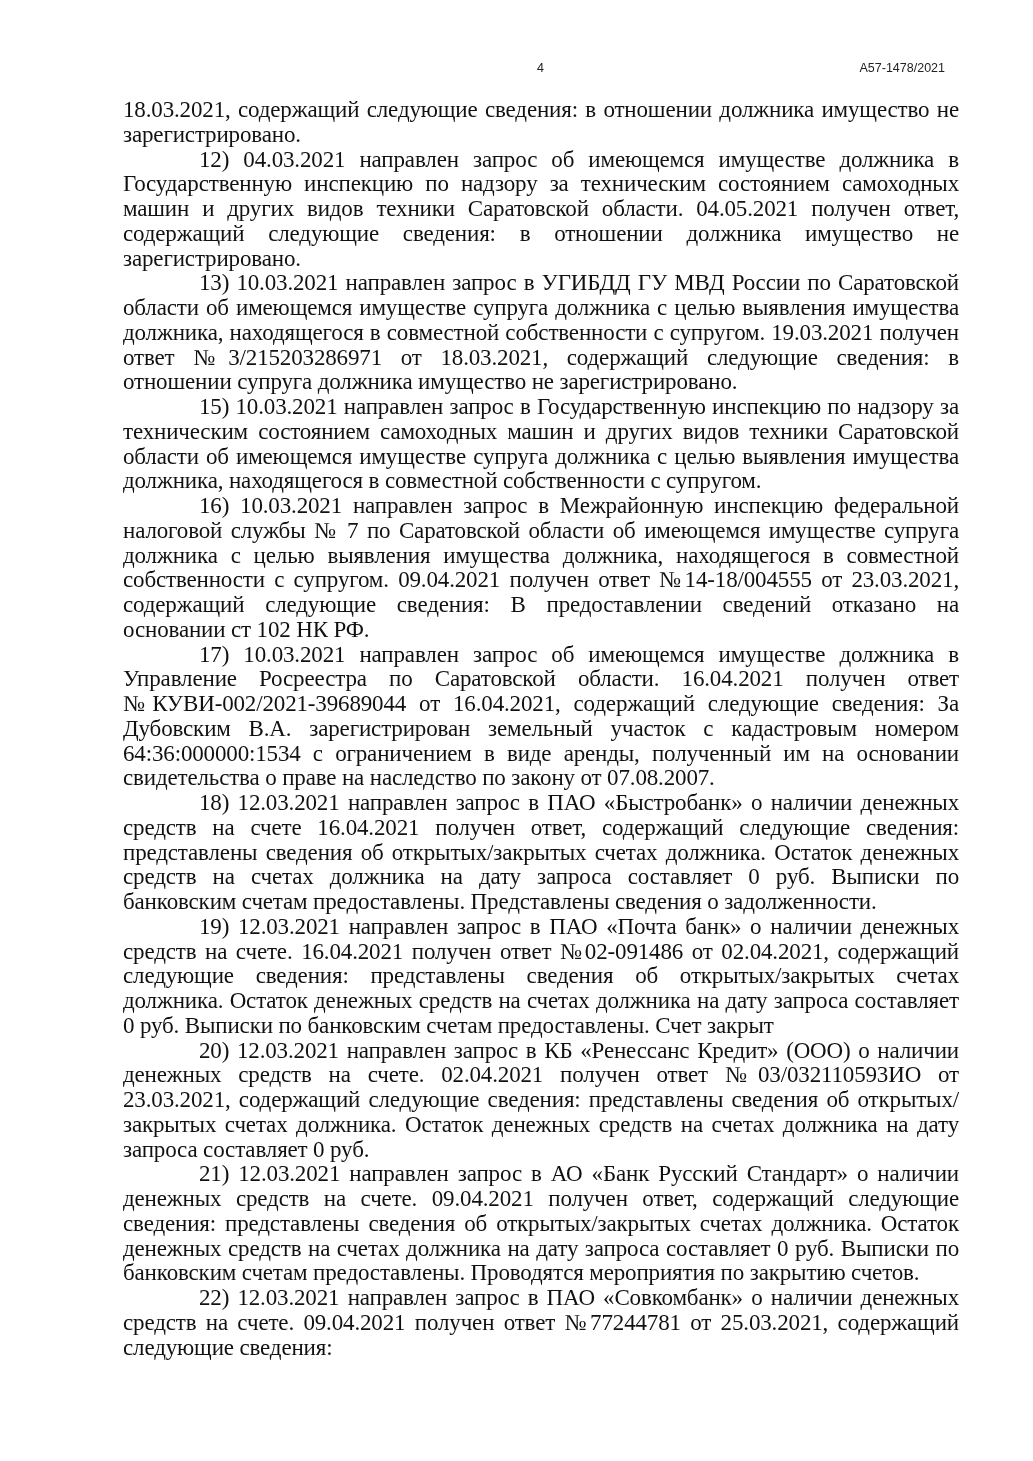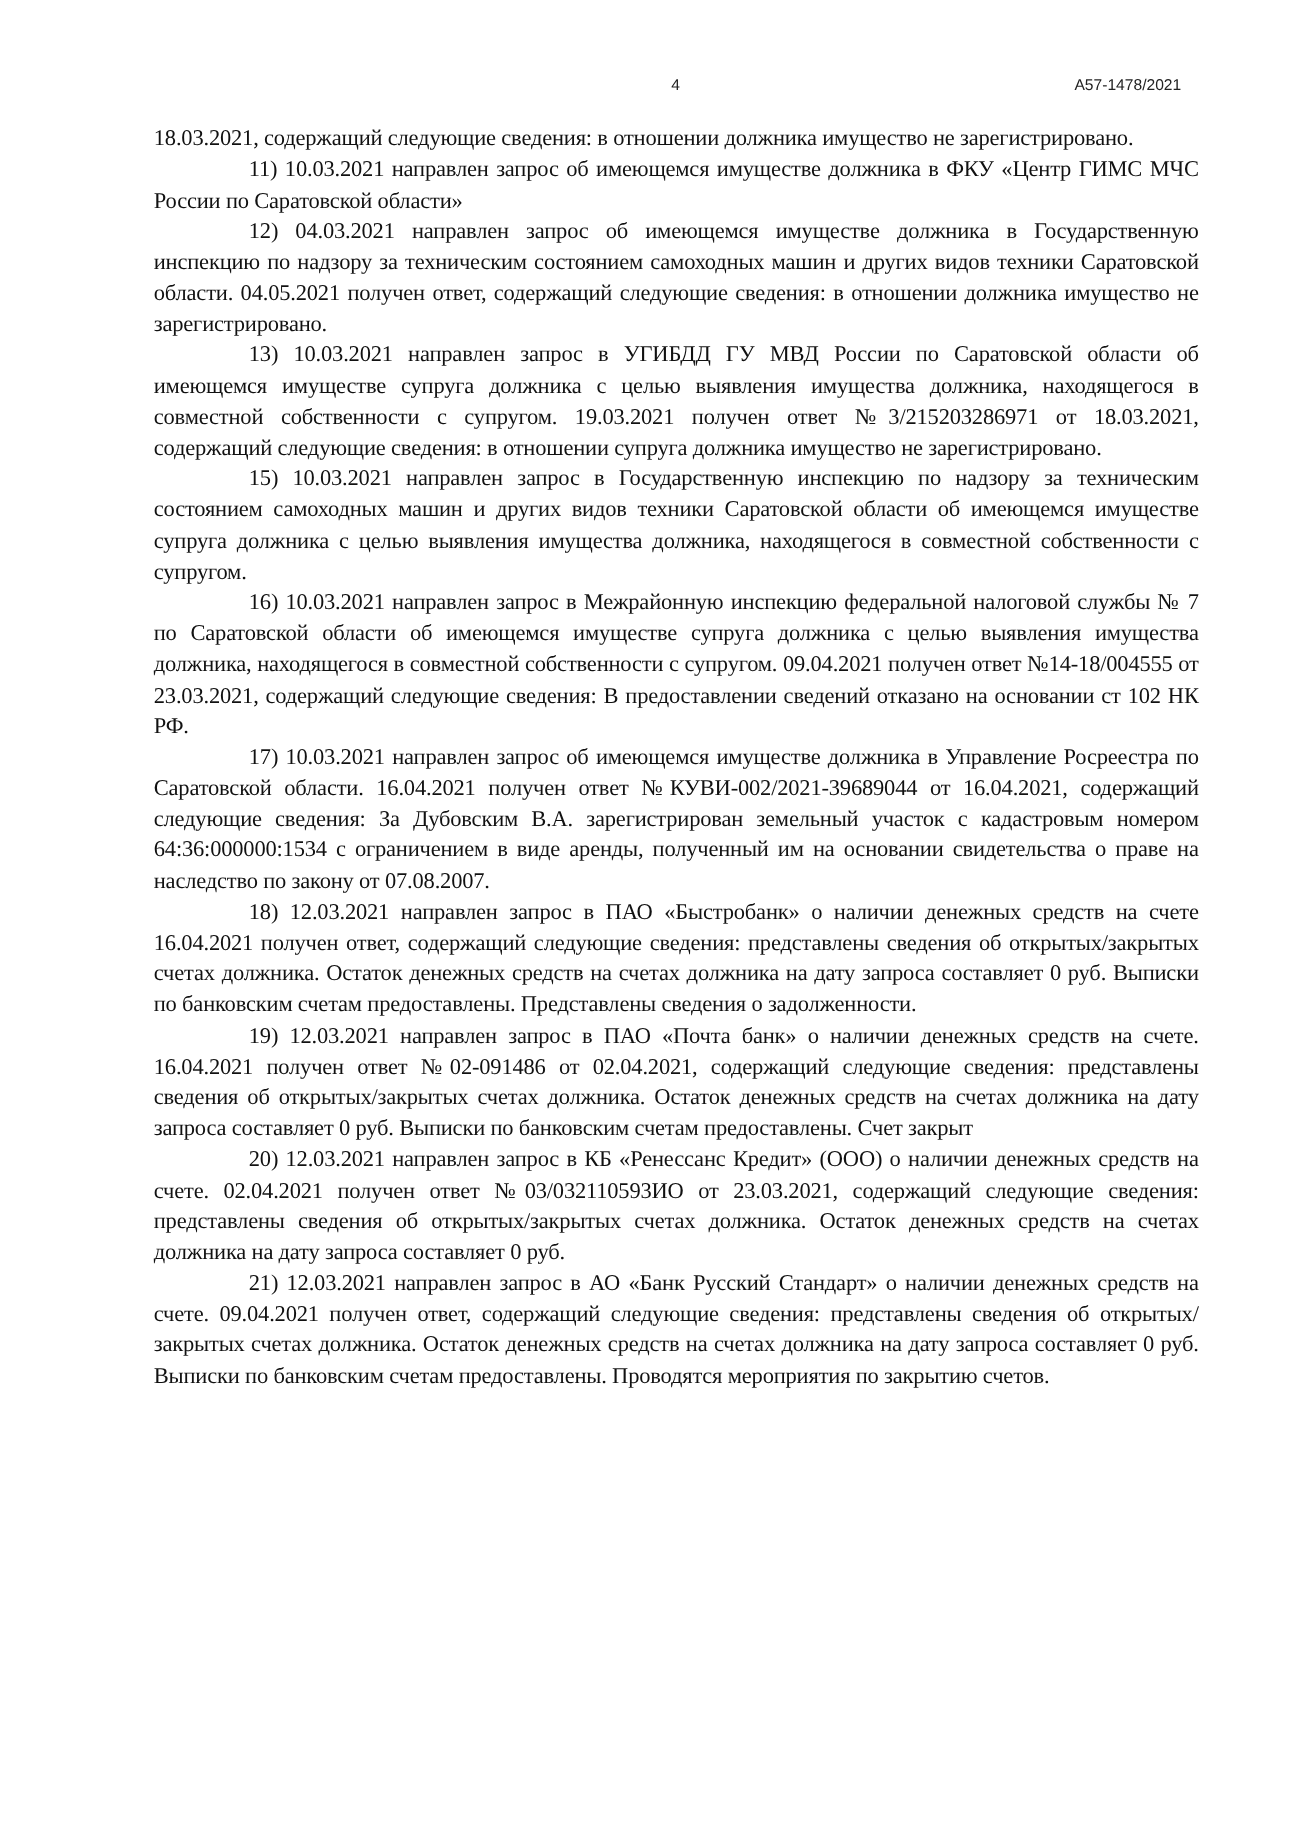--- a/index.html
+++ b/index.html
@@ -33,21 +33,21 @@
       position: absolute;
       right: 88px;
       top: 0;
     }
     .body-text {
       position: absolute;
       top: 98px;
       left: 123px;
       width: 836px;
       font-family: "Liberation Serif", serif;
-      font-size: 18px;
+      font-size: 23px;
       line-height: 24.75px;
       text-align: justify;
       letter-spacing: -0.15px;
     }
     .body-text p {
       margin: 0;
       padding: 0;
     }
     .body-text p.indent {
       text-indent: 76px;
@@ -56,23 +56,23 @@
 </head>
 <body>
 
 <div class="page-header">
   <span class="page-number">4</span>
   <span class="case-number">А57-1478/2021</span>
 </div>
 
 <div class="body-text">
   <p>18.03.2021, содержащий следующие сведения: в отношении должника имущество не зарегистрировано.</p>
-  <p class="indent">11) 10.03.2021 направлен запрос об имеющемся имуществе должника в ФКУ «Центр ГИМС МЧС России по Саратовской области»</p>
   <p class="indent">12) 04.03.2021 направлен запрос об имеющемся имуществе должника в Государственную инспекцию по надзору за техническим состоянием самоходных машин и других видов техники Саратовской области. 04.05.2021 получен ответ, содержащий следующие сведения: в отношении должника имущество не зарегистрировано.</p>
   <p class="indent">13) 10.03.2021 направлен запрос в УГИБДД ГУ МВД России по Саратовской области об имеющемся имуществе супруга должника с целью выявления имущества должника, находящегося в совместной собственности с супругом. 19.03.2021 получен ответ №3/215203286971 от 18.03.2021, содержащий следующие сведения: в отношении супруга должника имущество не зарегистрировано.</p>
   <p class="indent">15) 10.03.2021 направлен запрос в Государственную инспекцию по надзору за техническим состоянием самоходных машин и других видов техники Саратовской области об имеющемся имуществе супруга должника с целью выявления имущества должника, находящегося в совместной собственности с супругом.</p>
   <p class="indent">16) 10.03.2021 направлен запрос в Межрайонную инспекцию федеральной налоговой службы № 7 по Саратовской области об имеющемся имуществе супруга должника с целью выявления имущества должника, находящегося в совместной собственности с супругом. 09.04.2021 получен ответ №14-18/004555 от 23.03.2021, содержащий следующие сведения: В предоставлении сведений отказано на основании ст 102 НК РФ.</p>
   <p class="indent">17) 10.03.2021 направлен запрос об имеющемся имуществе должника в Управление Росреестра по Саратовской области. 16.04.2021 получен ответ №КУВИ-002/2021-39689044 от 16.04.2021, содержащий следующие сведения: За Дубовским В.А. зарегистрирован земельный участок с кадастровым номером 64:36:000000:1534 с ограничением в виде аренды, полученный им на основании свидетельства о праве на наследство по закону от 07.08.2007.</p>
   <p class="indent">18) 12.03.2021 направлен запрос в ПАО «Быстробанк» о наличии денежных средств на счете 16.04.2021 получен ответ, содержащий следующие сведения: представлены сведения об открытых/закрытых счетах должника. Остаток денежных средств на счетах должника на дату запроса составляет 0 руб. Выписки по банковским счетам предоставлены. Представлены сведения о задолженности.</p>
   <p class="indent">19) 12.03.2021 направлен запрос в ПАО «Почта банк» о наличии денежных средств на счете. 16.04.2021 получен ответ №02-091486 от 02.04.2021, содержащий следующие сведения: представлены сведения об открытых/закрытых счетах должника. Остаток денежных средств на счетах должника на дату запроса составляет 0 руб. Выписки по банковским счетам предоставлены. Счет закрыт</p>
   <p class="indent">20) 12.03.2021 направлен запрос в КБ «Ренессанс Кредит» (ООО) о наличии денежных средств на счете. 02.04.2021 получен ответ №03/032110593ИО от 23.03.2021, содержащий следующие сведения: представлены сведения об открытых/закрытых счетах должника. Остаток денежных средств на счетах должника на дату запроса составляет 0 руб.</p>
   <p class="indent">21) 12.03.2021 направлен запрос в АО «Банк Русский Стандарт» о наличии денежных средств на счете. 09.04.2021 получен ответ, содержащий следующие сведения: представлены сведения об открытых/закрытых счетах должника. Остаток денежных средств на счетах должника на дату запроса составляет 0 руб. Выписки по банковским счетам предоставлены. Проводятся мероприятия по закрытию счетов.</p>
+  <p class="indent">22) 12.03.2021 направлен запрос в ПАО «Совкомбанк» о наличии денежных средств на счете. 09.04.2021 получен ответ №77244781 от 25.03.2021, содержащий следующие сведения:</p>
 </div>
 
 </body></html>

